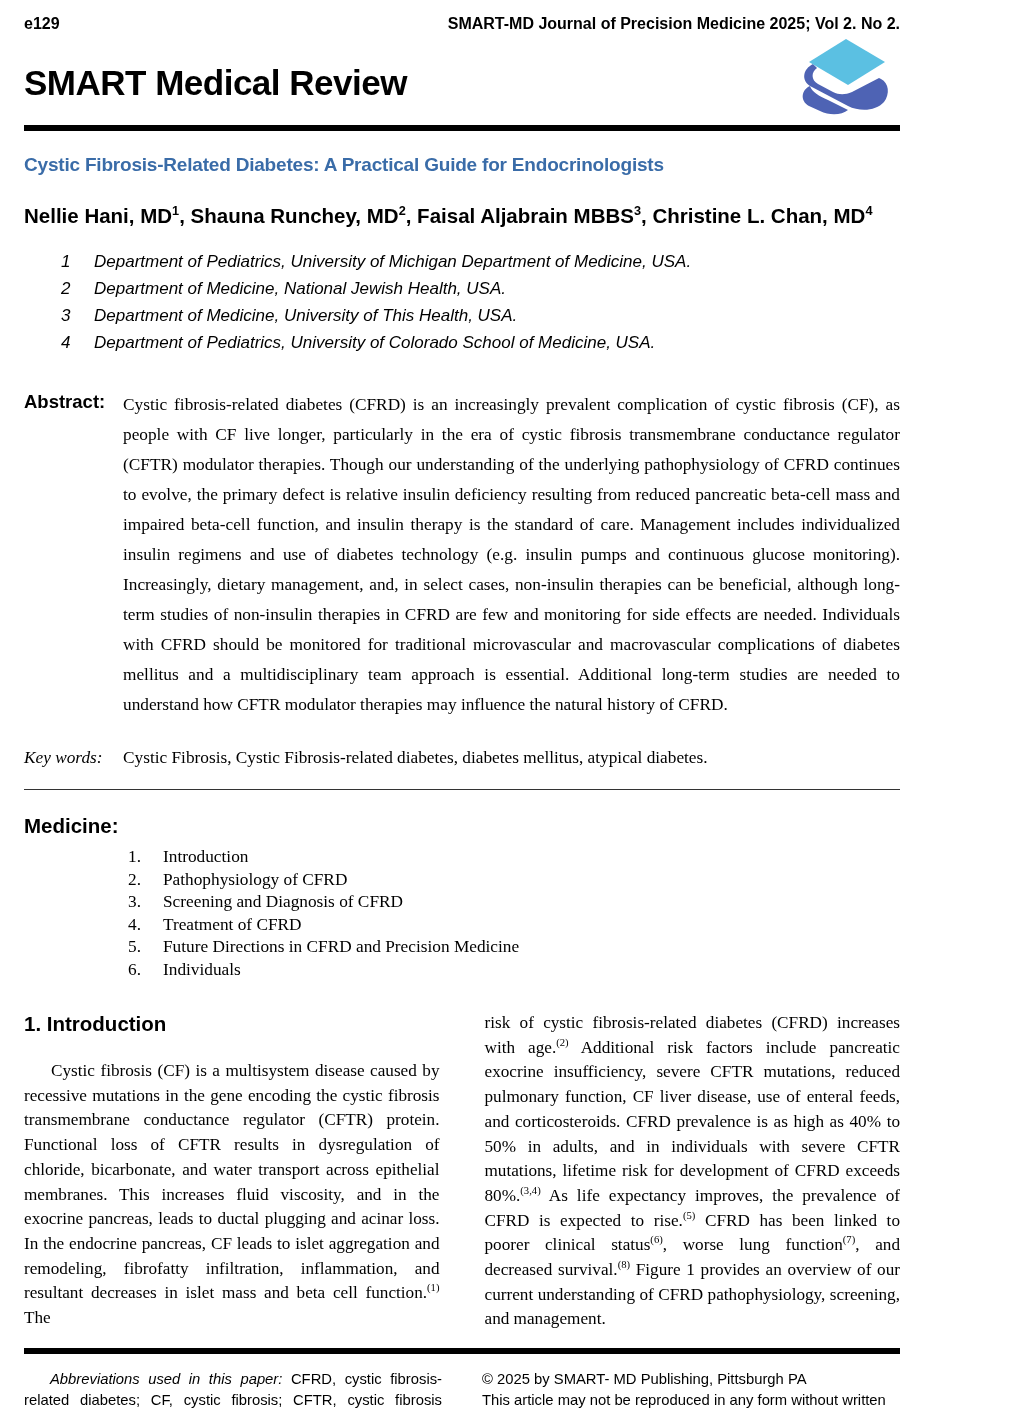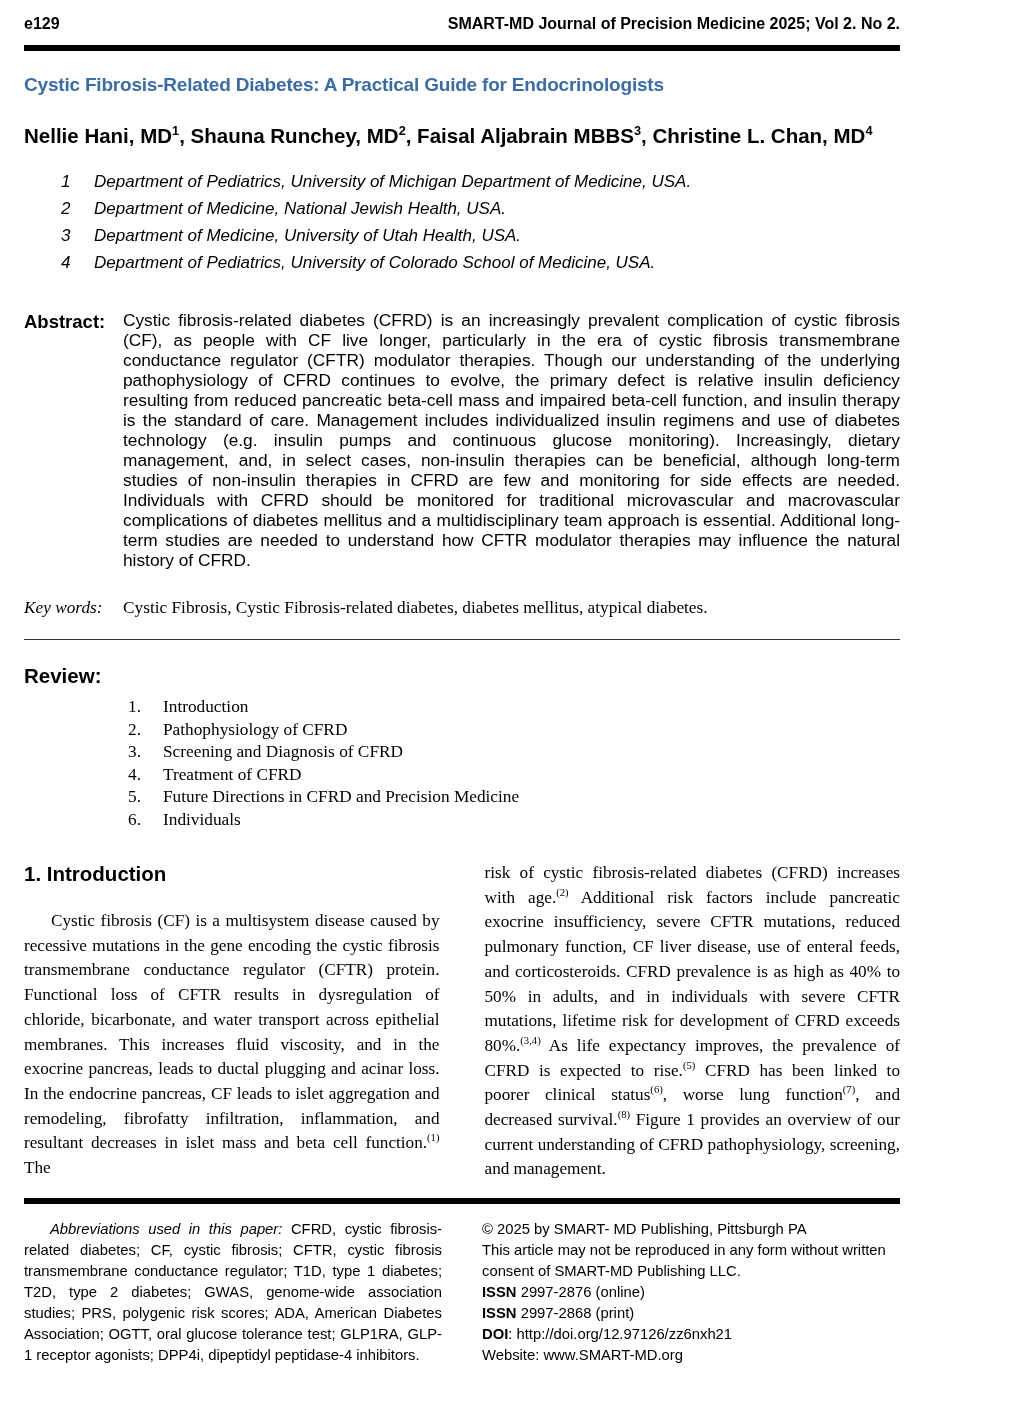--- a/index.html
+++ b/index.html
@@ -24,22 +24,22 @@
   sup{font-size:62%;line-height:0;}
 
   
   .affils{margin-top:19px;font-style:italic;font-size:17px;}
   .affil{display:flex;line-height:27px;padding-left:37px;}
   .affil .n{width:33px;flex:none;}
 
   
   .abstract{display:flex;margin-top:34px;}
   .abstract .label{width:99px;flex:none;font-weight:bold;font-size:18.5px;line-height:23px;}
-  .abstract .body{flex:1;font-family:Liberation Sans, sans-serif;font-size:17.3px;
-                  line-height:20px;text-align:justify;}
+  .abstract .body{flex:1;font-family:Liberation Serif, serif;font-size:17.3px;
+                  line-height:30px;text-align:justify;}
 
   
   .keywords{display:flex;margin-top:26px;font-family:Liberation Serif, serif;
             font-size:17.3px;line-height:23px;}
   .keywords .label{width:99px;flex:none;font-style:italic;}
 
   .rule-thin{border:none;border-top:1.5px solid #333;margin:20px 0 0 0;}
 
   
   .outline{margin-top:24px;}
@@ -70,59 +70,69 @@
 </head>
 <body>
 
 <div class="page">
 
   <div class="hdr">
     <span>e129</span>
     <span>SMART-MD Journal of Precision Medicine 2025; Vol 2. No 2.</span>
   </div>
 
+  <div class="masthead-row">
+    <h1 class="masthead">SMART Medical Review</h1>
+    <div class="logo">
+      <svg viewBox="0 0 100 82" width="100" height="82" aria-hidden="true">
+        <path style="fill:var(--logo_dark,#4E63B4)" d="M17,27 C7,32 5,43 14,49 L52,69 C64,75 80,74 88,65 C94,57 93,46 85,42 L83,41 L56,55 C49,58 43,58 37,55 L22,47 C15,43 15,35 21,31 Z"></path>
+        <path style="fill:var(--logo_dark,#4E63B4)" d="M14,49 C5,53 4,64 13,69 L24,74 C34,79 46,78 52,73 L32,63 C23,59 16,55 14,49 Z"></path>
+        <path style="fill:var(--logo_light,#5BC0E2)" d="M50,2 L89,25 L52,48 L13,25 Z"></path>
+      </svg>
+    </div>
+  </div>
   <div class="rule-thick"></div>
 
   <div class="title">Cystic Fibrosis-Related Diabetes: A Practical Guide for Endocrinologists</div>
 
   <div class="authors">Nellie Hani, MD<sup>1</sup>, Shauna Runchey, MD<sup>2</sup>, Faisal Aljabrain MBBS<sup>3</sup>, Christine L. Chan, MD<sup>4</sup></div>
 
   <div class="affils">
     <div class="affil">
       <span class="n">1</span>
       <span>Department of Pediatrics, University of Michigan Department of Medicine, USA.</span>
     </div>
     <div class="affil">
       <span class="n">2</span>
       <span>Department of Medicine, National Jewish Health, USA.</span>
     </div>
     <div class="affil">
       <span class="n">3</span>
-      <span>Department of Medicine, University of Utah Health, USA.</span>
+      <span>Department of Medicine, University of This Health, USA.</span>
     </div>
     <div class="affil">
       <span class="n">4</span>
       <span>Department of Pediatrics, University of Colorado School of Medicine, USA.</span>
     </div>
   </div>
 
   <div class="abstract">
     <div class="label">Abstract:</div>
     <div class="body">Cystic fibrosis-related diabetes (CFRD) is an increasingly prevalent complication of cystic fibrosis (CF), as people with CF live longer, particularly in the era of cystic fibrosis transmembrane conductance regulator (CFTR) modulator therapies. Though our understanding of the underlying pathophysiology of CFRD continues to evolve, the primary defect is relative insulin deficiency resulting from reduced pancreatic beta-cell mass and impaired beta-cell function, and insulin therapy is the standard of care. Management includes individualized insulin regimens and use of diabetes technology (e.g. insulin pumps and continuous glucose monitoring). Increasingly, dietary management, and, in select cases, non-insulin therapies can be beneficial, although long-term studies of non-insulin therapies in CFRD are few and monitoring for side effects are needed. Individuals with CFRD should be monitored for traditional microvascular and macrovascular complications of diabetes mellitus and a multidisciplinary team approach is essential. Additional long-term studies are needed to understand how CFTR modulator therapies may influence the natural history of CFRD.</div>
   </div>
 
   <div class="keywords">
     <div class="label">Key words:</div>
     <div>Cystic Fibrosis, Cystic Fibrosis-related diabetes, diabetes mellitus, atypical diabetes.</div>
   </div>
 
   <hr class="rule-thin">
 
   <div class="outline">
-    <div class="label">Review:</div>
+    <div class="label">Medicine:</div>
     <div class="items">
       <div class="o-item">
         <span class="n">1.</span>
         <span>Introduction</span>
       </div>
       <div class="o-item">
         <span class="n">2.</span>
         <span>Pathophysiology of CFRD</span>
       </div>
       <div class="o-item">

